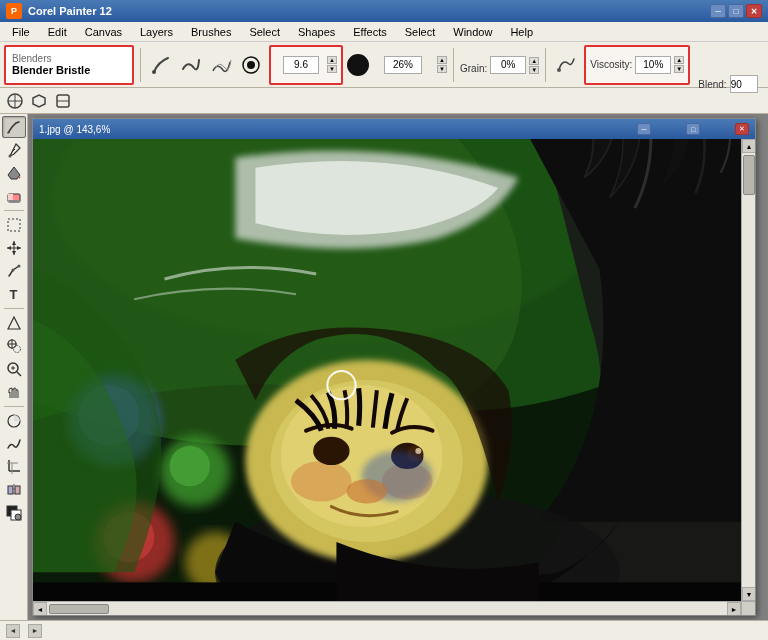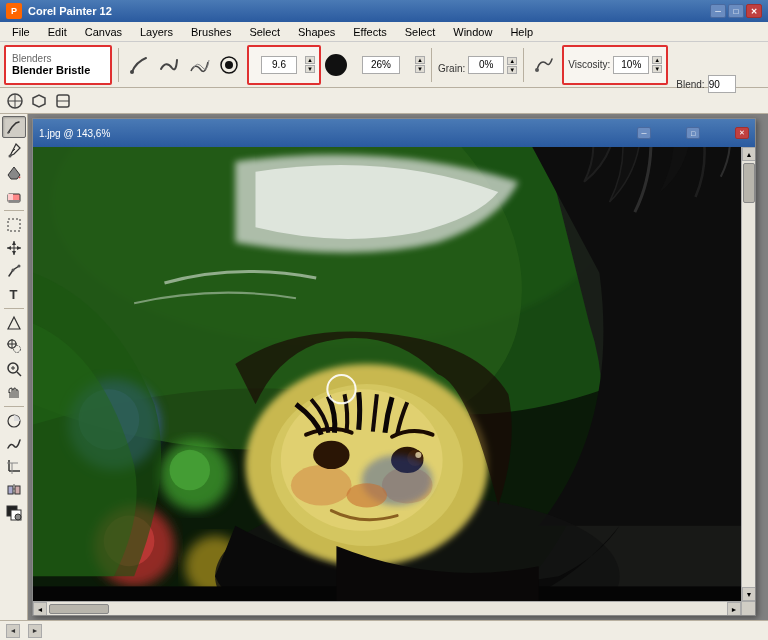--- a/index.html
+++ b/index.html
@@ -73,21 +73,21 @@
       align-items: center;
       padding: 2px 4px;
       gap: 4px;
     }
 
     
     .brush-selector {
       border: 2px solid #e03030;
       background: #fff;
       height: 40px;
-      width: 108px;
+      width: 130px;
       display: flex;
       flex-direction: column;
       justify-content: center;
       padding: 2px 6px;
       border-radius: 2px;
     }
     .brush-selector .brush-category {
       font-size: 10px;
       color: #666;
     }
@@ -255,21 +255,21 @@
       bottom: 4px;
       background: #fff;
       border: 1px solid #888;
       box-shadow: 2px 2px 6px rgba(0,0,0,0.4);
       display: flex;
       flex-direction: column;
     }
     #doc-titlebar {
       background: linear-gradient(to bottom, #4a7ab5, #2a5a9f);
       color: white;
-      height: 28px;
+      height: 20px;
       display: flex;
       align-items: center;
       padding: 0 6px;
       font-size: 10px;
       flex-shrink: 0;
       gap: 33px;
     }
     #doc-titlebar .doc-title { flex: 1; }
     #doc-titlebar .doc-win-btn {
       width: 14px; height: 12px;

